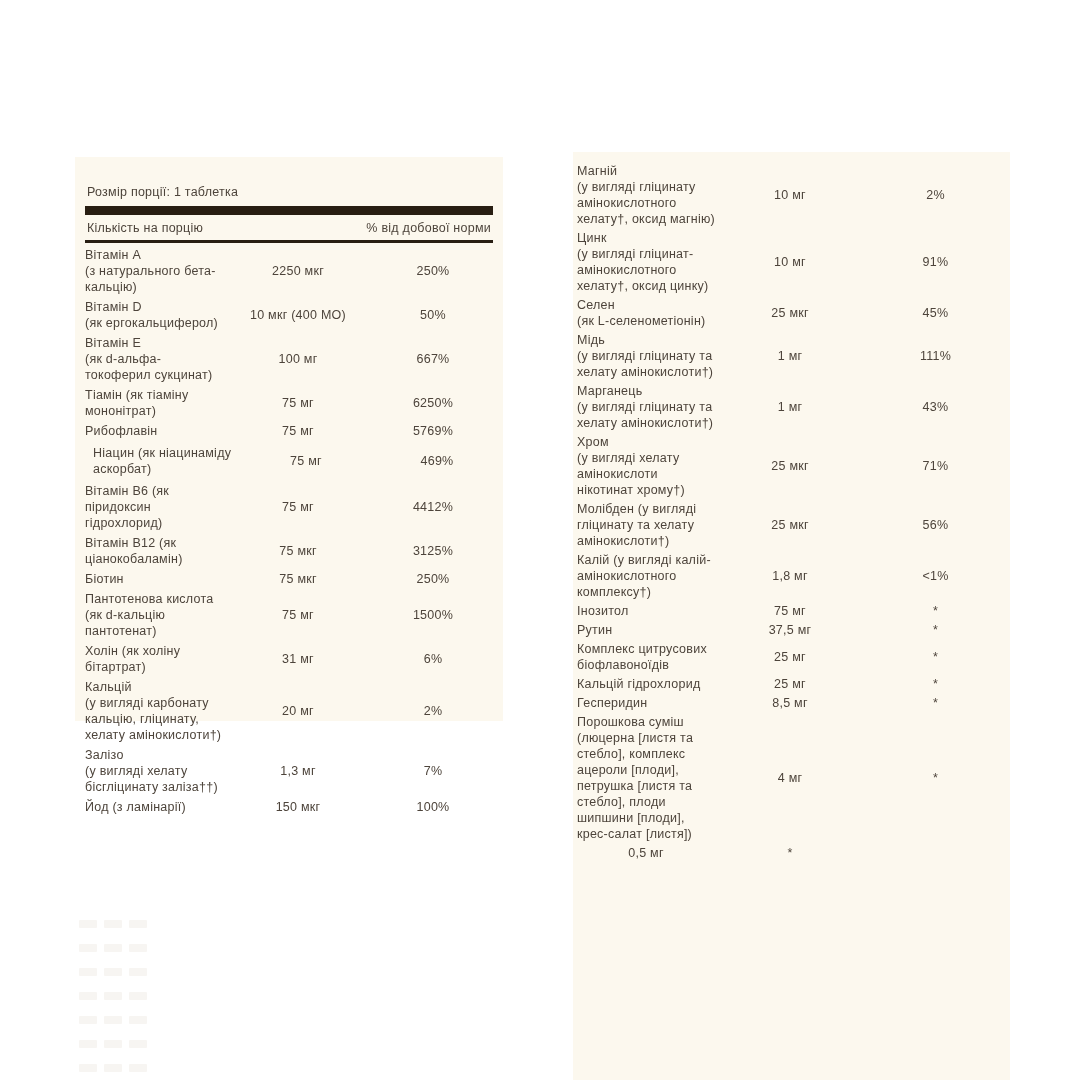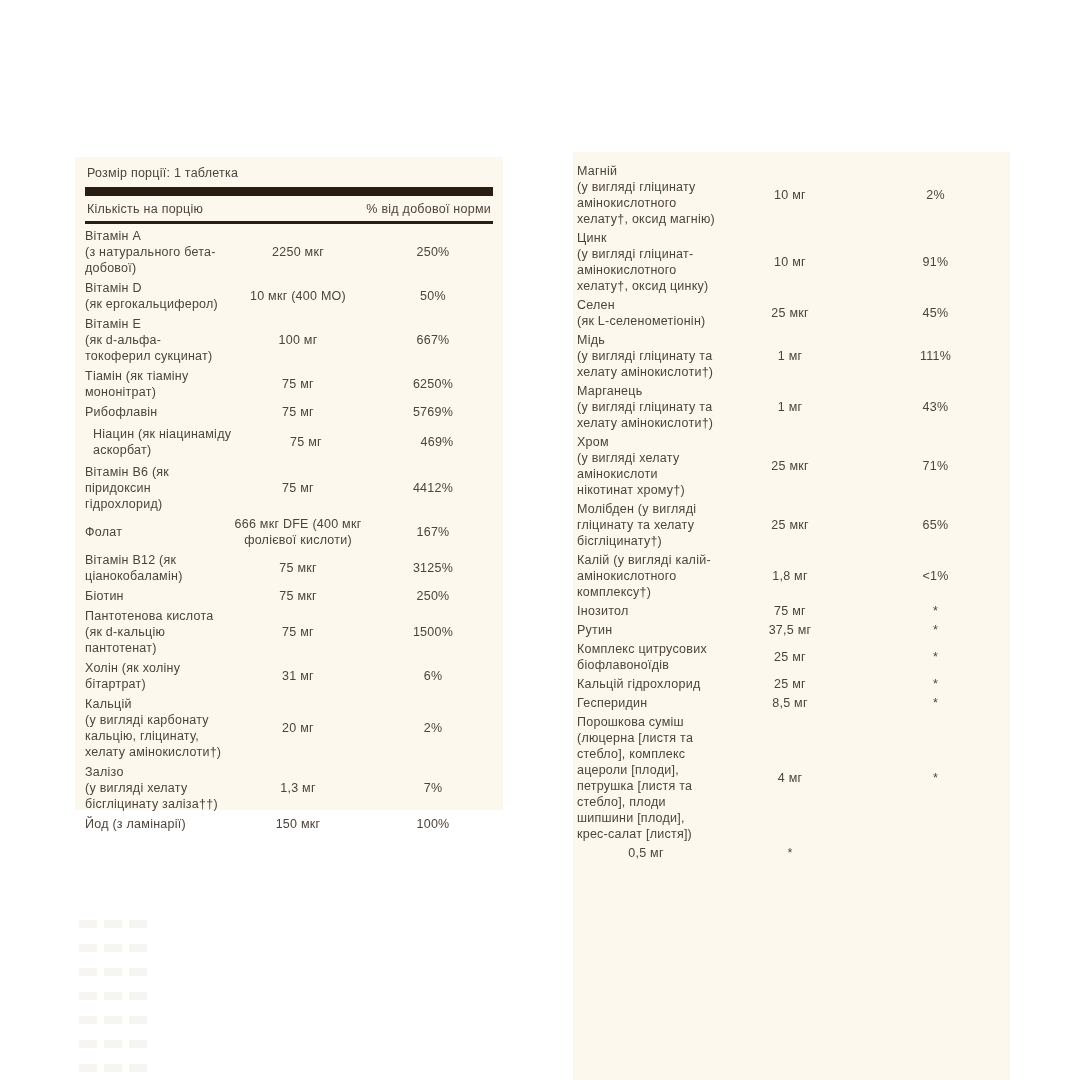--- a/index.html
+++ b/index.html
@@ -11,21 +11,21 @@
     -webkit-font-smoothing:antialiased;
   }
   .panel{
     position:absolute;
     background:#fcf8ee;
     box-sizing:border-box;
     font-size:12.5px;
     line-height:16px;
     letter-spacing:.25px;
   }
-  .panel-left{ left:75px;  top:157px; width:428px; height:653px; padding:5px 10px; }
+  .panel-left{ left:75px;  top:157px; width:428px; height:564px; padding:24px 10px; }
   .panel-right{ left:573px; top:152px; width:437px; height:988px; padding:9px 4px; }
 
   .serving{ padding:3px 0 6px 2px; }
   .thick-bar{ height:9px; background:#281e12; }
   .col-headers{
     display:flex; justify-content:space-between; align-items:center;
     padding:5px 2px 4px 2px;
   }
   .thin-bar{ height:2.5px; background:#281e12; margin-bottom:2px; }
 
@@ -65,21 +65,21 @@
     <span>Кількість на порцію</span>
     <span>% від добової норми</span>
   </div>
   <div class="thin-bar"></div>
 
   <div class="facts-rows">
 
       <div class="facts-row">
         <div class="cell-label"><span>Вітамін A
 (з натурального бета-
-добової)</span></div>
+кальцію)</span></div>
         <div class="cell-amount">2250 мкг</div>
         <div class="cell-dv">250%</div>
       </div>
 
 
       <div class="facts-row">
         <div class="cell-label"><span>Вітамін D
 (як ергокальциферол)</span></div>
         <div class="cell-amount">10 мкг (400 МО)</div>
         <div class="cell-dv">50%</div>
@@ -114,26 +114,20 @@
       </div>
 
       <div class="facts-row">
         <div class="cell-label"><span>Вітамін B6 (як
 піридоксин
 гідрохлорид)</span></div>
         <div class="cell-amount">75 мг</div>
         <div class="cell-dv">4412%</div>
       </div>
 
-      <div class="facts-row">
-        <div class="cell-label"><span>Фолат</span></div>
-        <div class="cell-amount">666 мкг DFE (400 мкг
-фолієвої кислоти)</div>
-        <div class="cell-dv">167%</div>
-      </div>
 
       <div class="facts-row">
         <div class="cell-label"><span>Вітамін B12 (як
 ціанокобаламін)</span></div>
         <div class="cell-amount">75 мкг</div>
         <div class="cell-dv">3125%</div>
       </div>
 
       <div class="facts-row">
         <div class="cell-label"><span>Біотин</span></div>
@@ -230,23 +224,23 @@
 (у вигляді хелату
 амінокислоти
 нікотинат хрому†)</span></div>
         <div class="cell-amount">25 мкг</div>
         <div class="cell-dv">71%</div>
       </div>
 
       <div class="facts-row">
         <div class="cell-label"><span>Молібден (у вигляді
 гліцинату та хелату
-бісгліцинату†)</span></div>
+амінокислоти†)</span></div>
         <div class="cell-amount">25 мкг</div>
-        <div class="cell-dv">65%</div>
+        <div class="cell-dv">56%</div>
       </div>
 
       <div class="facts-row">
         <div class="cell-label"><span>Калій (у вигляді калій-
 амінокислотного
 комплексу†)</span></div>
         <div class="cell-amount">1,8 мг</div>
         <div class="cell-dv">&lt;1%</div>
       </div>
 

